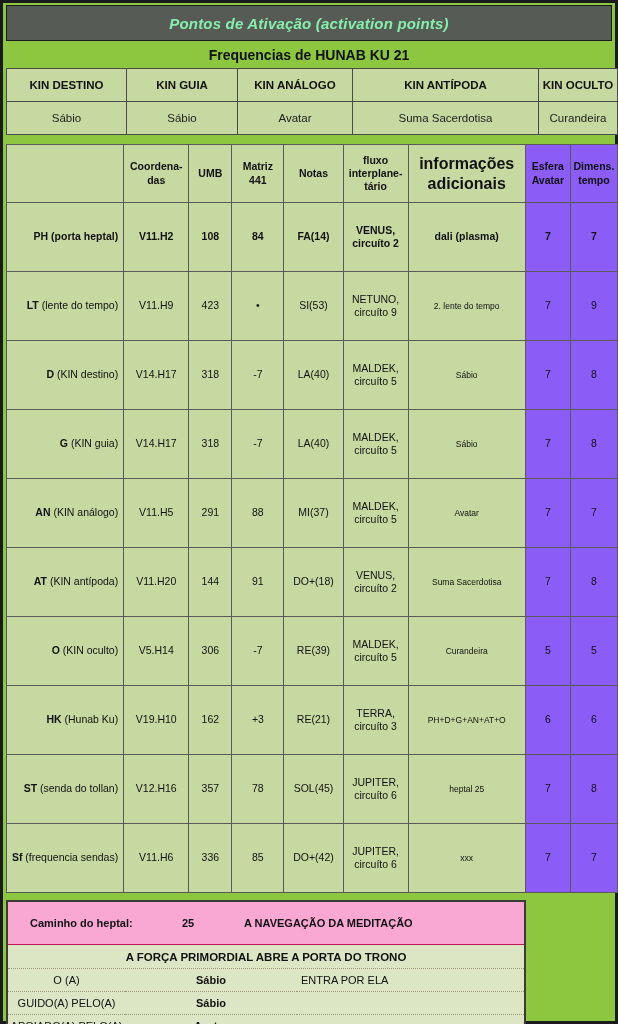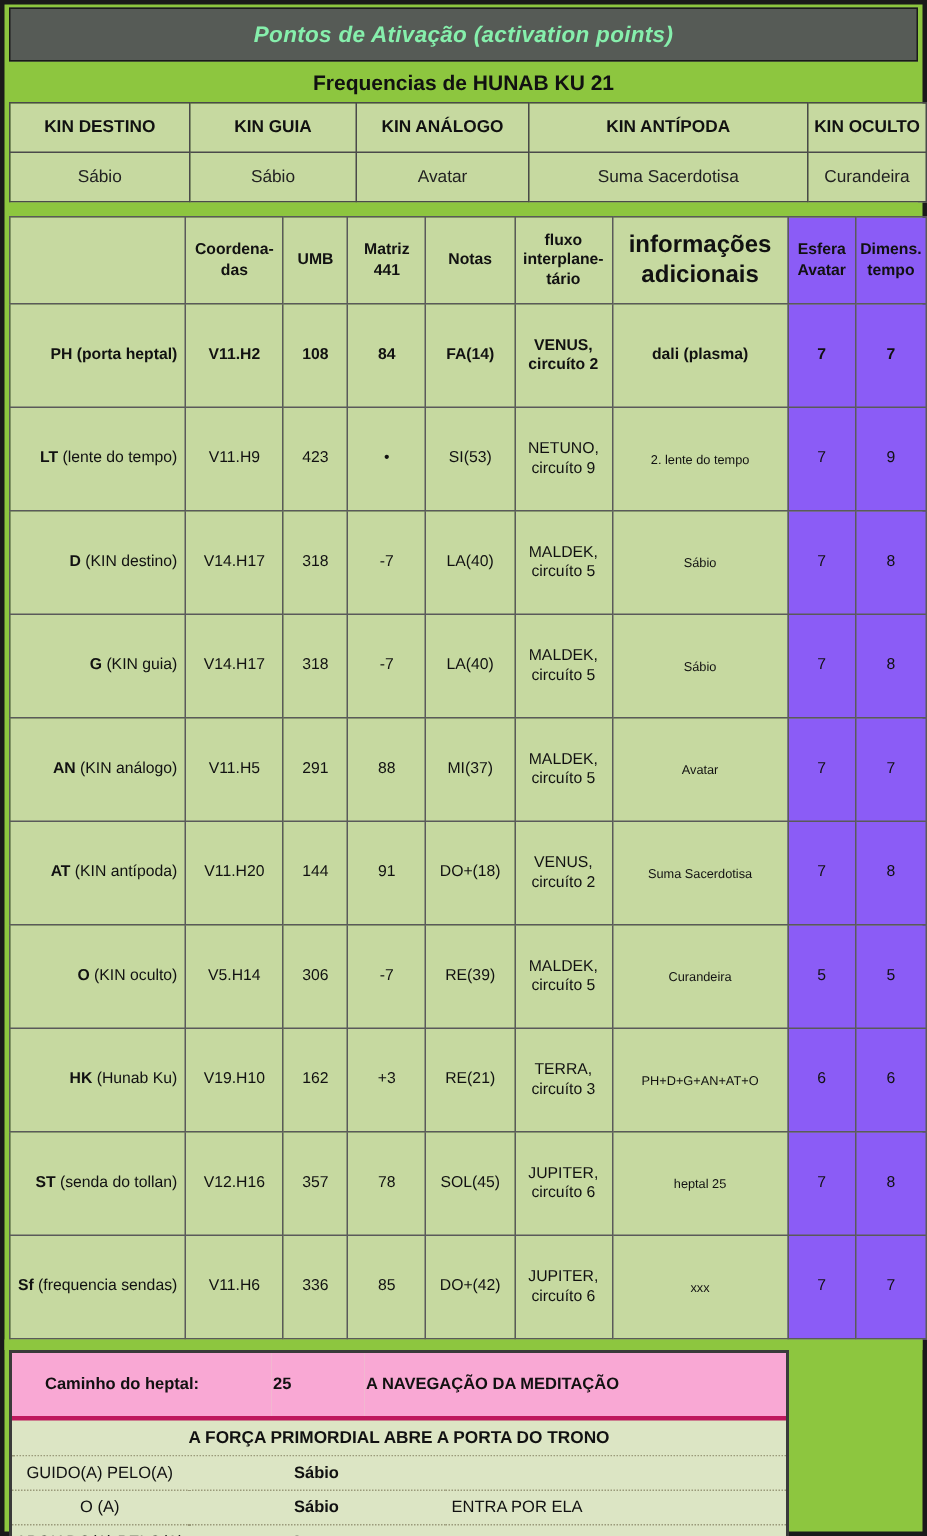--- a/index.html
+++ b/index.html
@@ -91,21 +91,21 @@
     font-size:11px;font-weight:bold;
     border:none;
   }
   .caminho td.c1{padding-left:22px;text-align:left;width:150px;}
   .caminho td.c2{text-align:left;width:60px;}
   .caminho td.c3{text-align:left;}
   .forca td{
     background:#dce5c4;
     text-align:center;font-weight:bold;font-size:11.5px;
     height:21px;
-    border-top:3px solid #be185d;
+    border-top:1px solid #be185d;
     border-bottom:1px dotted #9a9a7a;
   }
   .roles td{
     background:#dce5c4;
     font-size:11px;
     height:20px;
     border-bottom:1px dotted #9a9a7a;
   }
   .roles td.rlabel{width:115px;text-align:center;font-weight:normal;}
   .roles td.rvalue{width:170px;text-align:center;font-weight:bold;}
@@ -312,28 +312,28 @@
       <table class="forca">
         <tbody>
             <tr>
           <td>A FORÇA PRIMORDIAL ABRE A PORTA DO TRONO</td>
         </tr>
       </tbody>
         </table>
       <table class="roles">
         <tbody id="roles-body">
             <tr>
+              <td class="rlabel">O (A)</td>
+              <td class="rvalue">Sábio</td>
+              <td class="rextra">ENTRA POR ELA</td>
+            </tr>
+            <tr>
               <td class="rlabel">GUIDO(A) PELO(A)</td>
               <td class="rvalue">Sábio</td>
               <td class="rextra"></td>
-            </tr>
-            <tr>
-              <td class="rlabel">O (A)</td>
-              <td class="rvalue">Sábio</td>
-              <td class="rextra">ENTRA POR ELA</td>
             </tr>
             <tr>
               <td class="rlabel">APOIADO(A) PELO(A)</td>
               <td class="rvalue">Avatar</td>
               <td class="rextra"></td>
             </tr>
           </tbody>
       </table>
     </div>
   </div>

